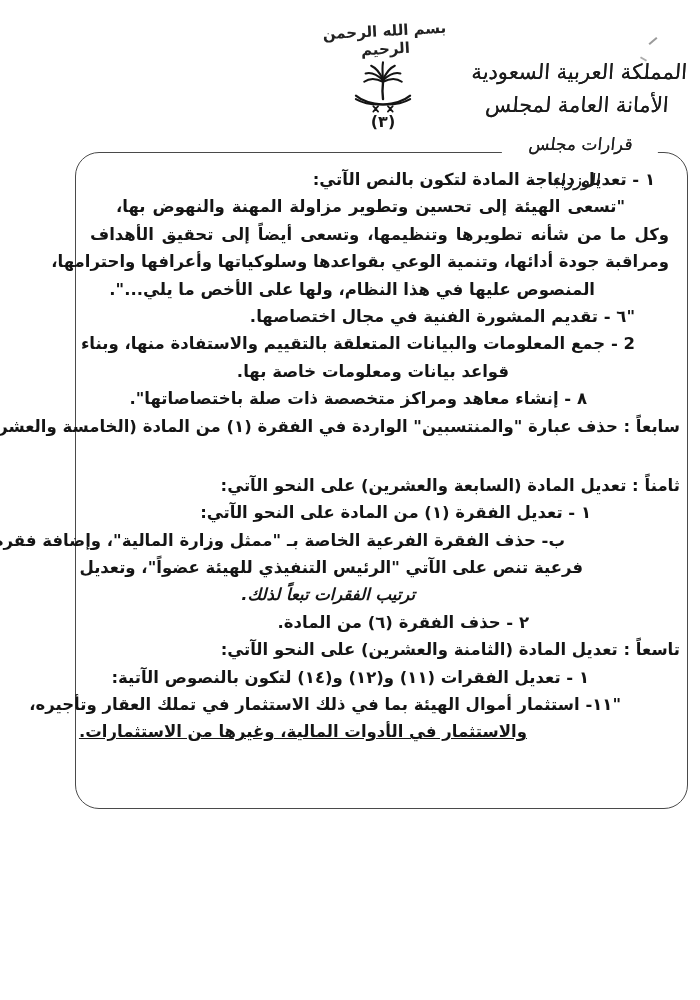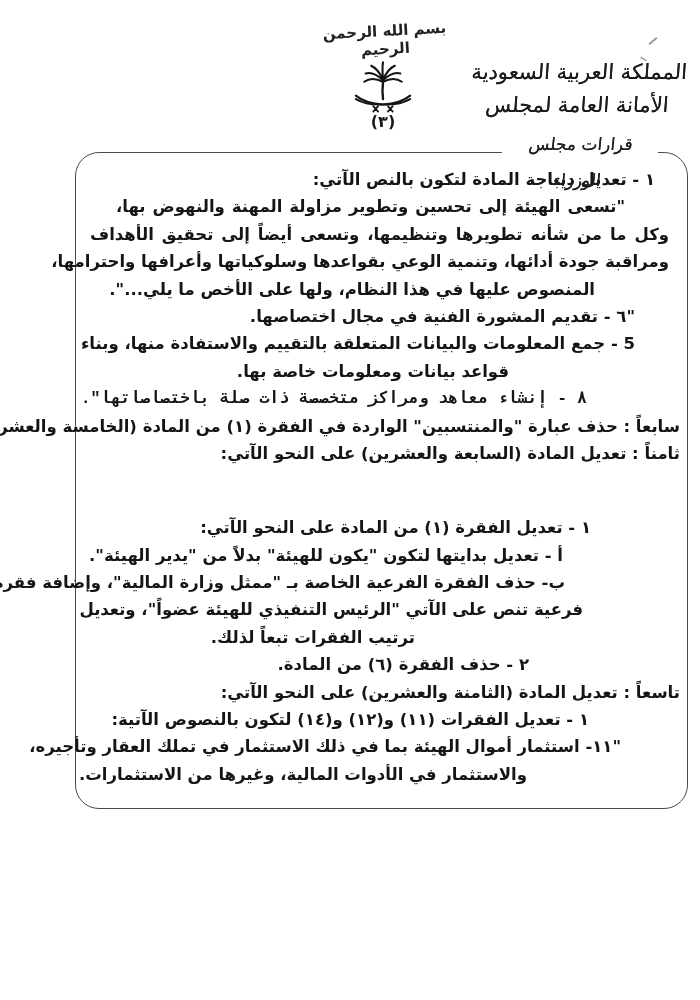--- a/index.html
+++ b/index.html
@@ -91,28 +91,27 @@
 
 <div class="abs section-title">قرارات مجلس الوزراء</div>
 
 <div class="abs doc-box">
   <div class="ln" style="padding-right:32px;">١ - تعديل ديباجة المادة لتكون بالنص الآتي:</div>
   <div class="ln j" style="padding-right:62px;padding-left:40px;">"تسعى الهيئة إلى تحسين وتطوير مزاولة المهنة والنهوض بها،</div>
   <div class="ln j" style="padding-right:18px;padding-left:14px;">وكل ما من شأنه تطويرها وتنظيمها، وتسعى أيضاً إلى تحقيق الأهداف</div>
   <div class="ln j" style="padding-right:18px;padding-left:14px;">ومراقبة جودة أدائها، وتنمية الوعي بقواعدها وسلوكياتها وأعرافها واحترامها،</div>
   <div class="ln" style="padding-right:92px;text-align:right;">المنصوص عليها في هذا النظام، ولها على الأخص ما يلي...".</div>
   <div class="ln" style="padding-right:52px;">"٦ -  تقديم المشورة الفنية في مجال اختصاصها.</div>
-  <div class="ln j" style="padding-right:52px;padding-left:14px;">5 -  جمع المعلومات والبيانات المتعلقة بالتقييم والاستفادة منها، وبناء</div>
+  <div class="ln j" style="padding-right:52px;padding-left:14px;">2 -  جمع المعلومات والبيانات المتعلقة بالتقييم والاستفادة منها، وبناء</div>
   <div class="ln" style="padding-right:178px;">قواعد بيانات ومعلومات خاصة بها.</div>
-  <div class="ln" style="padding-right:100px;font-family:Liberation Mono, monospace;">٨ -  إنشاء معاهد ومراكز متخصصة ذات صلة باختصاصاتها".</div>
+  <div class="ln" style="padding-right:100px;">٨ -  إنشاء معاهد ومراكز متخصصة ذات صلة باختصاصاتها".</div>
   <div class="ln" style="padding-right:7px;">سابعاً :  حذف عبارة "والمنتسبين" الواردة في الفقرة (١) من المادة (الخامسة والعشرين).</div>
-  <div class="ln" style="padding-right:7px;">ثامناً :  تعديل المادة (السابعة والعشرين) على النحو الآتي:</div>
-  <div class="ln" style="padding-right:96px;margin-top:47px;">١ - تعديل الفقرة (١) من المادة على النحو الآتي:</div>
-  <div class="ln" style="padding-right:124px;">أ -  تعديل بدايتها لتكون "يكون للهيئة" بدلاً من "يدير الهيئة".</div>
+  <div class="ln" style="padding-right:7px;margin-top:32px;">ثامناً :  تعديل المادة (السابعة والعشرين) على النحو الآتي:</div>
+  <div class="ln" style="padding-right:96px;">١ - تعديل الفقرة (١) من المادة على النحو الآتي:</div>
   <div class="ln j" style="padding-right:122px;padding-left:8px;">ب-  حذف الفقرة الفرعية الخاصة بـ "ممثل وزارة المالية"، وإضافة فقرة</div>
   <div class="ln j" style="padding-right:104px;padding-left:6px;">فرعية تنص على الآتي "الرئيس التنفيذي للهيئة عضواً"، وتعديل</div>
-  <div class="ln" style="padding-right:272px;">ترتيب الفقرات تبعاً لذلك.</div>
+  <div class="ln" style="padding-right:272px;font-style:italic;">ترتيب الفقرات تبعاً لذلك.</div>
   <div class="ln" style="padding-right:158px;">٢ - حذف الفقرة (٦) من المادة.</div>
   <div class="ln" style="padding-right:7px;">تاسعاً :  تعديل المادة (الثامنة والعشرين) على النحو الآتي:</div>
   <div class="ln" style="padding-right:98px;text-align:right;">١ - تعديل الفقرات (١١) و(١٢) و(١٤) لتكون بالنصوص الآتية:</div>
   <div class="ln j" style="padding-right:66px;padding-left:8px;">"١١- استثمار أموال الهيئة بما في ذلك الاستثمار في تملك العقار وتأجيره،</div>
-  <div class="ln" style="padding-right:160px;">والاستثمار في الأدوات المالية، وغيرها من الاستثمارات.</div>
+  <div class="ln" style="padding-right:160px;text-decoration:underline;">والاستثمار في الأدوات المالية، وغيرها من الاستثمارات.</div>
 </div>
 
 </body></html>

